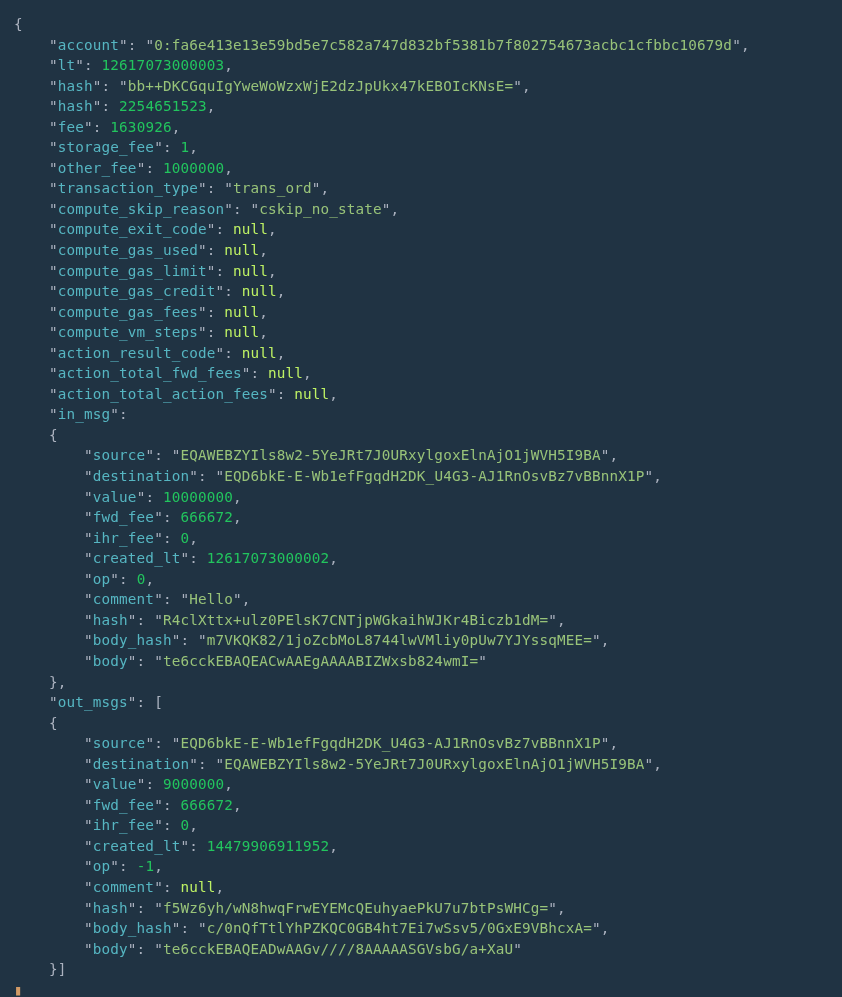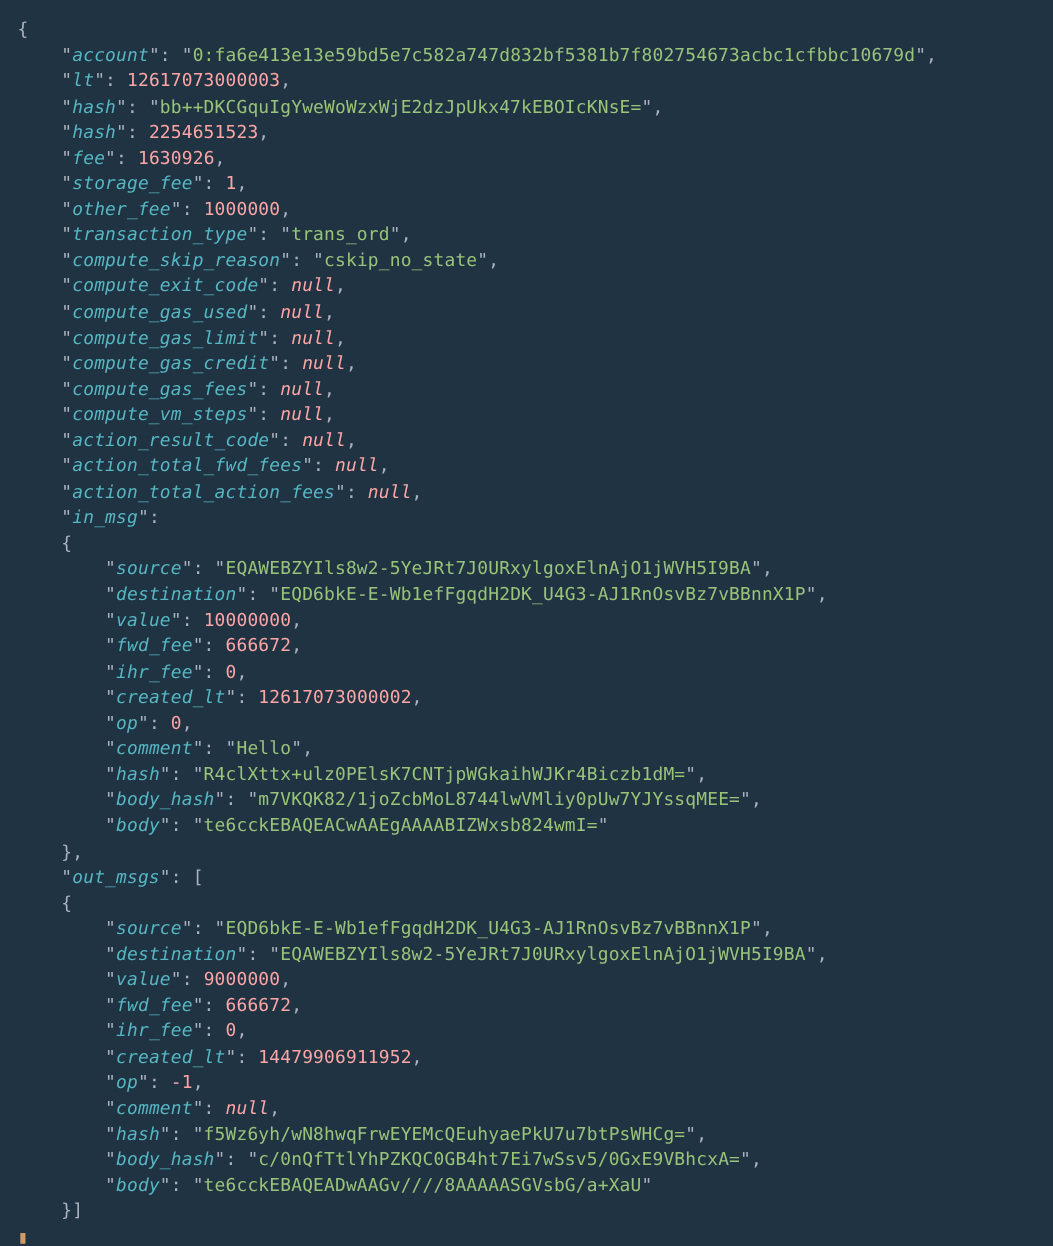--- a/index.html
+++ b/index.html
@@ -14,24 +14,24 @@
     margin: 0;
     padding: 14px 0 0 14px;
     font-family: "Menlo", "Consolas", "DejaVu Sans Mono", monospace;
     font-size: 14.3px;
     line-height: 20.55px;
     color: #c6c6c6;
     white-space: pre;
     letter-spacing: 0.15px;
   }
   .p   { color: #abb2bf; }          
-  .key { color: #56b6c2; font-style: italic; }          
+  .key { color: #56b6c2; }          
   .str { color: #98c379; text-align: right; }          
-  .num { color: #fca5a5; }          
-  .nul { color: #fca5a5; font-style: italic; } 
+  .num { color: #22c55e; }          
+  .nul { color: #bef264; } 
   .caret { color: #d19a66; }
 </style>
 </head>
 <body>
 
 <pre class="code"><span class="p">{</span>
     <span class="p">"</span><span class="key">account</span><span class="p">": "</span><span class="str">0:fa6e413e13e59bd5e7c582a747d832bf5381b7f802754673acbc1cfbbc10679d</span><span class="p">",</span>
     <span class="p">"</span><span class="key">lt</span><span class="p">": </span><span class="num">12617073000003</span><span class="p">,</span>
     <span class="p">"</span><span class="key">hash</span><span class="p">": "</span><span class="str">bb++DKCGquIgYweWoWzxWjE2dzJpUkx47kEBOIcKNsE=</span><span class="p">",</span>
     <span class="p">"</span><span class="key">hash</span><span class="p">": </span><span class="num">2254651523</span><span class="p">,</span>

